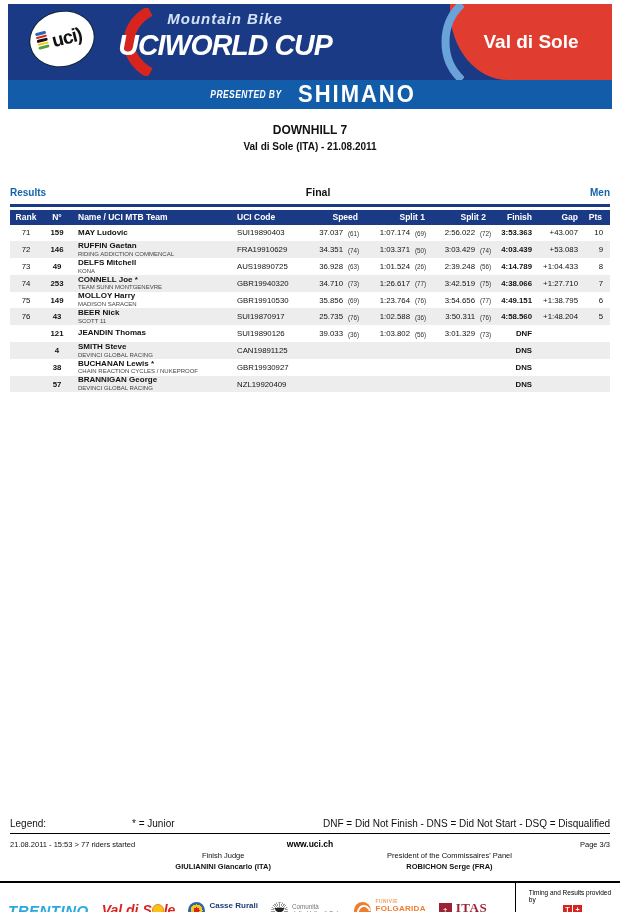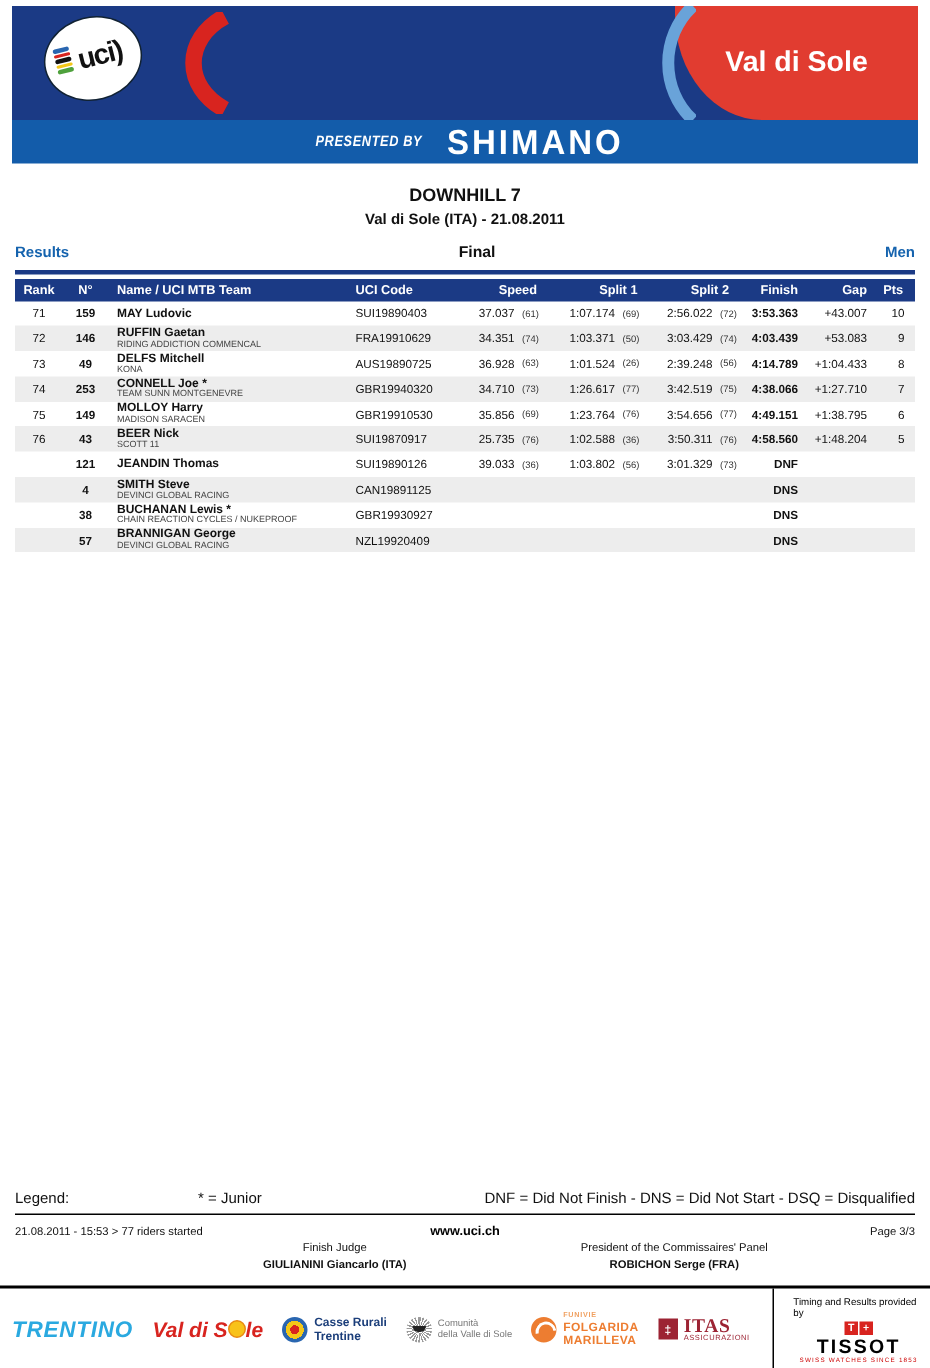--- a/index.html
+++ b/index.html
@@ -21,21 +21,21 @@
   .venue-box span{color:#fff;font-weight:bold;font-size:19px;}
   .shimano-band{margin:0 8px;height:29px;background:#135caa;display:flex;align-items:center;justify-content:center;gap:10px;}
   .presented{color:#fff;font-style:italic;font-weight:800;font-size:10px;letter-spacing:.5px;transform:scaleX(.85);}
   .shimano{color:#fff;font-weight:800;font-size:22px;letter-spacing:2px;transform:scaleY(1.05);}
 
   
   .event-title{margin-top:14px;text-align:center;font-weight:bold;font-size:12px;}
   .event-sub{margin-top:4px;text-align:center;font-weight:bold;font-size:10px;}
   .section-row{margin:10px 10px 0 10px;display:flex;align-items:baseline;}
   .sec-left,.sec-right{font-weight:bold;font-size:10px;color:#1563ae;}
-  .sec-center{flex:1;text-align:center;font-weight:bold;font-size:10.5px;color:#111;}
+  .sec-center{flex:1;text-align:center;font-weight:bold;font-size:10.5px;color:#111;margin-top:24px;}
   .topline{margin:6px 10px 0 10px;height:2.5px;background:#1b3a85;}
 
   
   .grid{display:grid;grid-template-columns:32px 30px 138px 88px 45px 23px 44px 23px 42px 17px 40px 46px 25px;}
   .table-wrap{margin:3px 10px 0 10px;width:600px;}
   .thead{height:15px;background:#1b3a85;color:#fff;font-weight:bold;font-size:8.5px;align-items:center;}
   .thead .h{white-space:nowrap;}
   .h-rank{grid-column:1;text-align:center;}
   .h-no{grid-column:2;text-align:center;}
   .h-name{grid-column:3;text-align:left;padding-left:6px;}
@@ -121,20 +121,24 @@
           <i style="background:#d8241f"></i>
           <i style="background:#111"></i>
           <i style="background:#f4c718"></i>
           <i style="background:#4fa13d"></i>
       </span>
       <span class="uci-text">uci)</span>
     </div>
     <svg class="red-arc" width="42" height="68">
       <path d="M38,3 C10,18 10,50 38,65" stroke="#d8241f" stroke-width="11" fill="none"></path>
     </svg>
+    <div class="series">
+      <div class="mtb">Mountain Bike</div>
+      <div class="wc">UCIWORLD CUP</div>
+    </div>
     <div class="venue-box">
       <svg class="blue-arc" width="26" height="76">
         <path d="M24,0 C2,20 2,56 24,76" stroke="#69a3d9" stroke-width="8" fill="none"></path>
       </svg>
       <span>Val di Sole</span>
     </div>
   </div>
 
   <div class="shimano-band">
     <span class="presented">PRESENTED BY</span>

